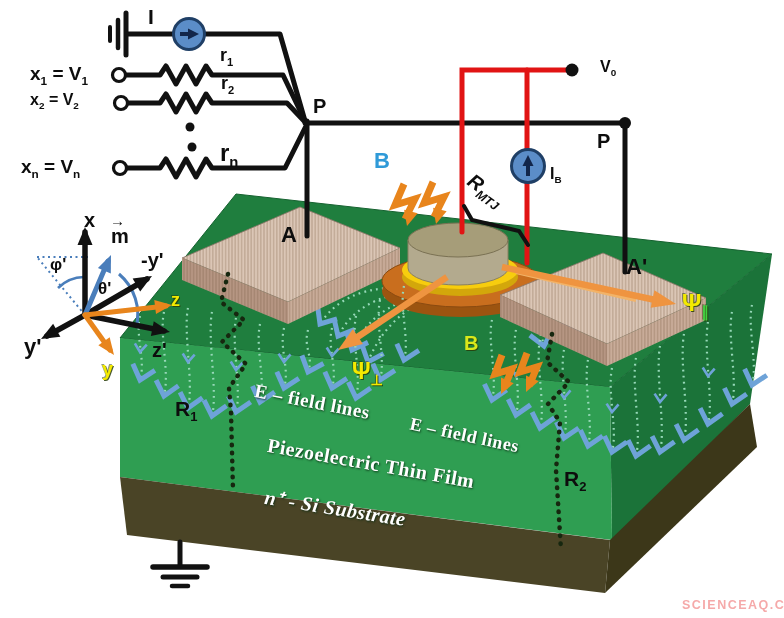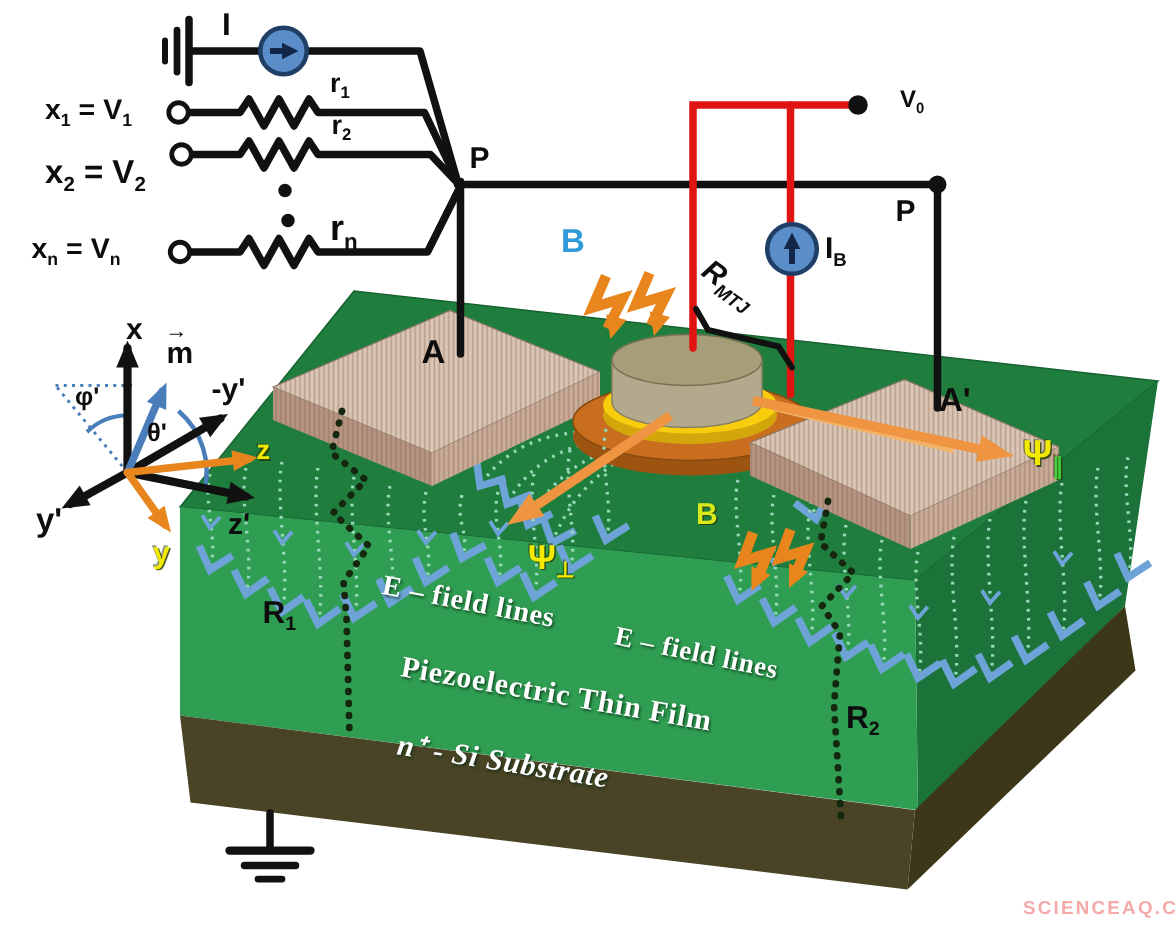--- a/index.html
+++ b/index.html
@@ -216,31 +216,31 @@
     <line x1="85" y1="315" x2="166" y2="306" stroke="#e8851c" stroke-width="5" stroke-linecap="round"></line>
     <polygon points="0,0 -17,7 -17,-7" transform="translate(172,305) rotate(-7)" fill="#e8851c"></polygon>
     <line x1="85" y1="315" x2="110" y2="350" stroke="#e8851c" stroke-width="5" stroke-linecap="round"></line>
     <polygon points="0,0 -17,7 -17,-7" transform="translate(114,355) rotate(54)" fill="#e8851c"></polygon>
   </g>
 </svg>
 
 <div class="lb" style="left:148px;top:6px;font-size:21px"><span>I</span></div>
 
 <div class="lb" style="left:30px;top:64px;font-size:19px"><span>x</span><sub>1</sub> <span>= V</span><sub>1</sub></div>
-<div class="lb" style="left:30px;top:104px;font-size:22px"><span>x</span><sub>2</sub> <span>= V</span><sub>2</sub></div>
+<div class="lb" style="left:30px;top:92px;font-size:16px"><span>x</span><sub>2</sub> <span>= V</span><sub>2</sub></div>
 <div class="lb" style="left:21px;top:157px;font-size:19px"><span>x</span><sub>n</sub> <span>= V</span><sub>n</sub></div>
 
 <div class="lb" style="left:220px;top:46px;font-size:18px"><span>r</span><sub>1</sub></div>
 <div class="lb" style="left:221px;top:74px;font-size:18px"><span>r</span><sub>2</sub></div>
 <div class="lb" style="left:220px;top:141px;font-size:24px"><span>r</span><sub>n</sub></div>
 
 <div class="lb" style="left:313px;top:96px;font-size:20px"><span>P</span></div>
 <div class="lb" style="left:597px;top:131px;font-size:20px"><span>P</span></div>
 <div class="lb" style="left:600px;top:59px;font-size:16px"><span>V</span><sub>0</sub></div>
-<div class="lb" style="left:550px;top:156px;font-size:20px"><span>I</span><sub>B</sub></div>
+<div class="lb" style="left:550px;top:166px;font-size:16px"><span>I</span><sub>B</sub></div>
 <div class="lb" style="left:476px;top:170px;font-size:20px;transform:rotate(36deg);transform-origin:left top;font-style:italic"><span>R</span><sub>MTJ</sub></div>
 
 <div class="lb blue" style="left:374px;top:150px;font-size:22px"><span>B</span></div>
 <div class="lb lime" style="left:464px;top:333px;font-size:20px"><span>B</span></div>
 
 <div class="lb" style="left:281px;top:224px;font-size:22px"><span>A</span></div>
 <div class="lb" style="left:626px;top:256px;font-size:22px"><span>A'</span></div>
 
 <div class="lb yellow" style="left:352px;top:360px;font-size:23px"><span>Ψ</span><sub>⊥</sub></div>
 <div class="lb yellow" style="left:682px;top:291px;font-size:24px"><span>Ψ</span><sub class="greensub">∥</sub></div>

